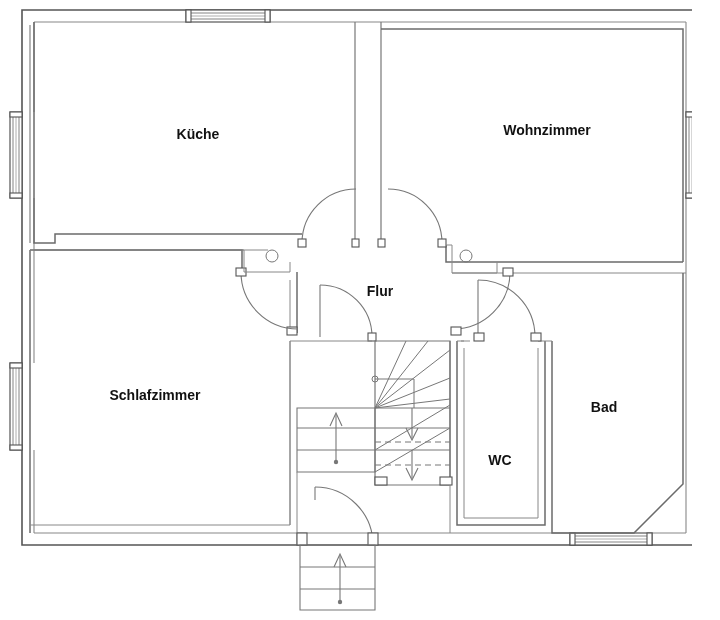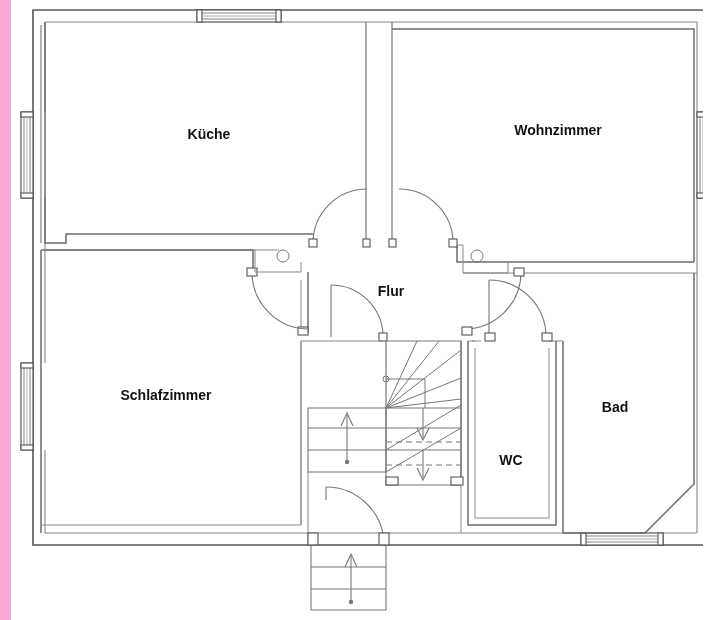--- a/index.html
+++ b/index.html
@@ -8,23 +8,22 @@
     padding: 0;
     background: #ffffff;
   }
   body {
     font-family: "Liberation Sans", sans-serif;
   }
   #plan-wrapper {
     position: relative;
     width: 692px;
     height: 620px;
-    background: #f9a8d4;
+    background: #b91c1c;
     overflow: hidden;
-    padding-left: 11px;
   }
   #floorplan-svg {
     display: block;
     width: 720px;
     height: 620px;
   }
   .room-label {
     font-family: "Liberation Sans", sans-serif;
     font-weight: bold;
     font-size: 14px;

